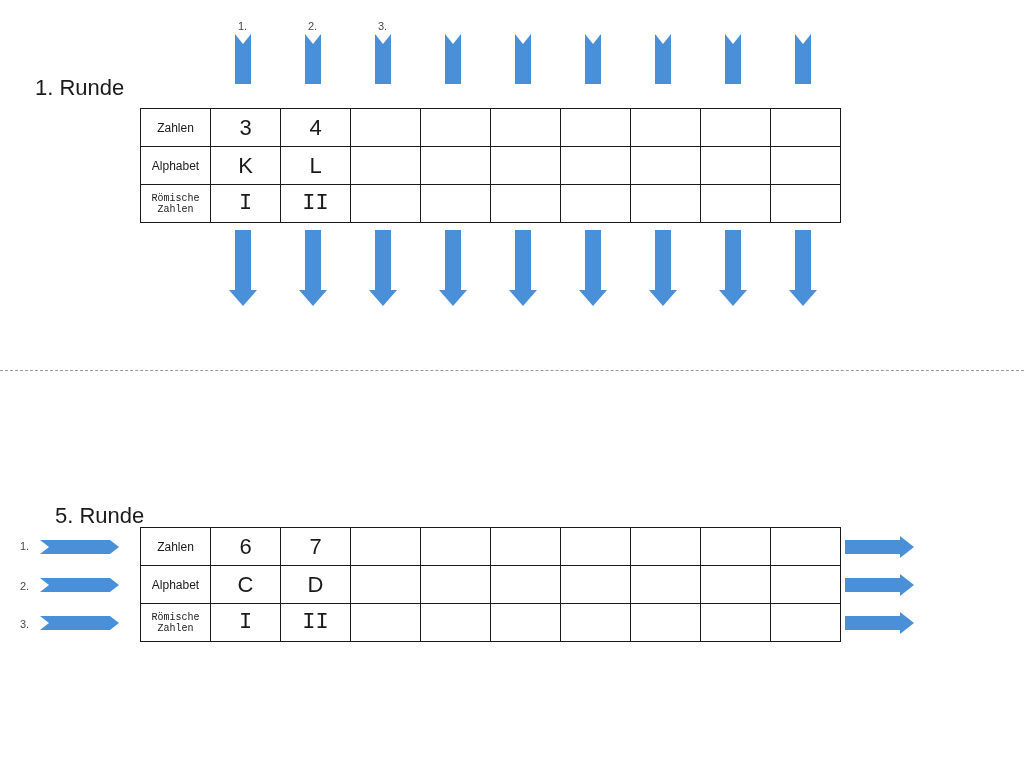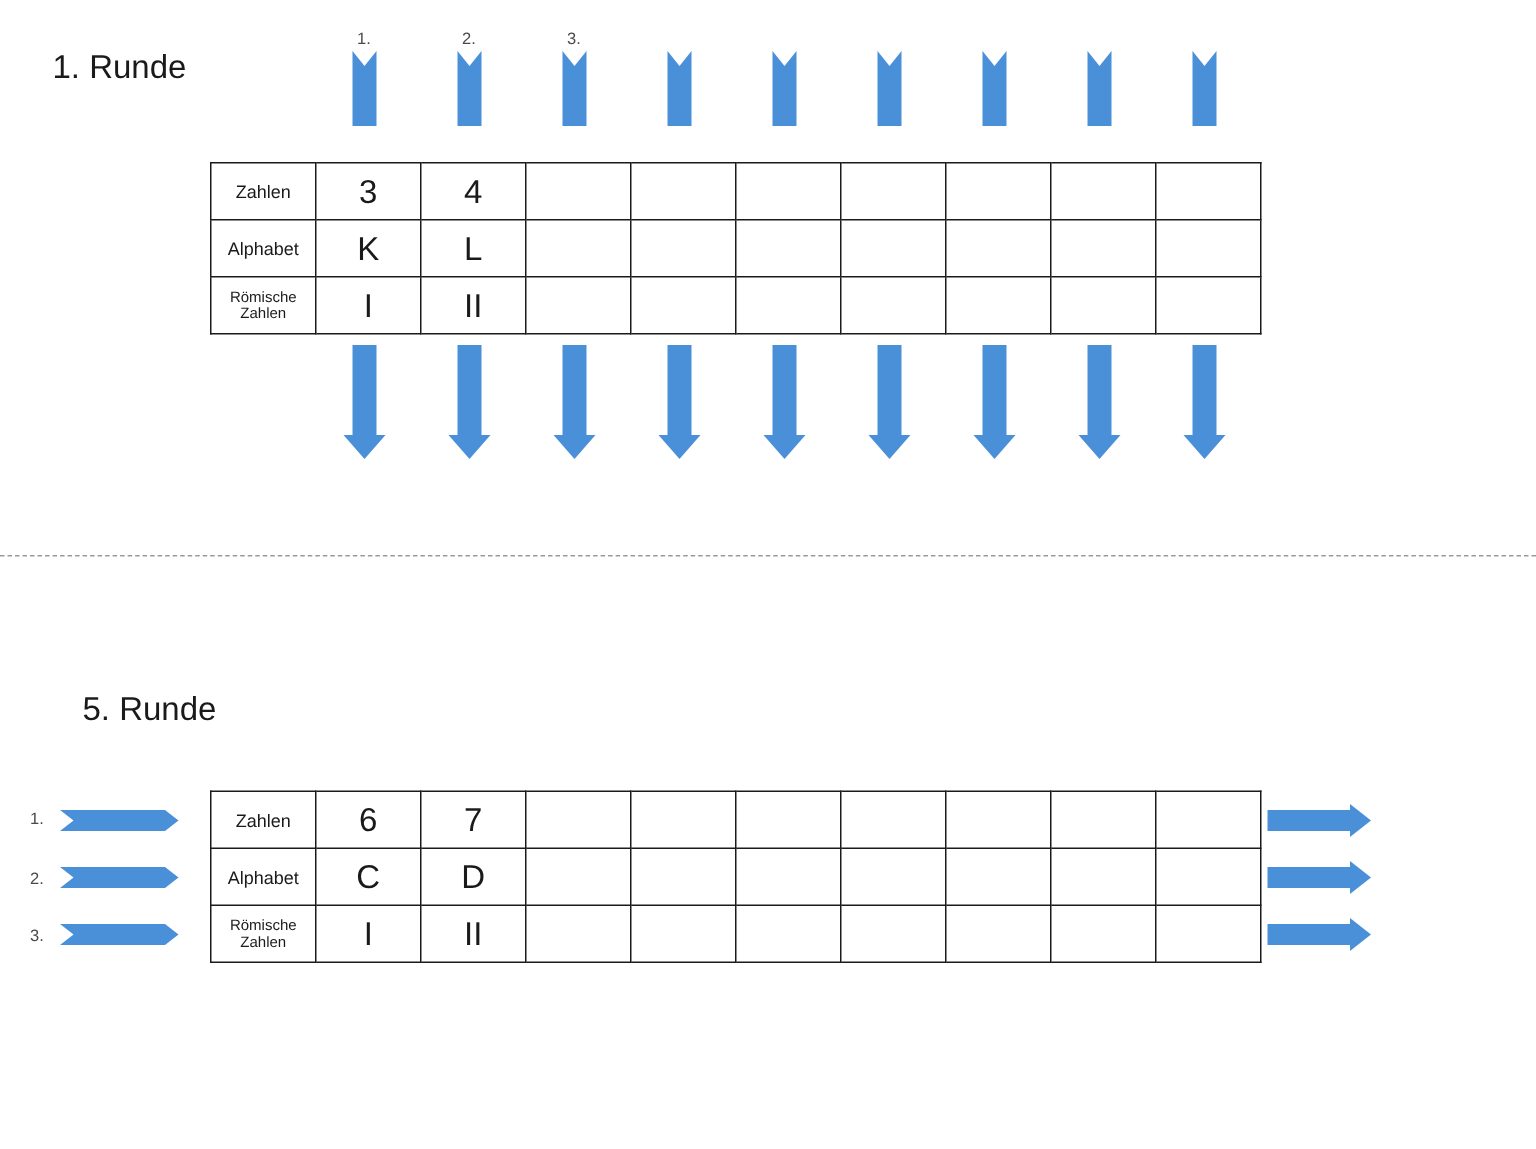--- a/index.html
+++ b/index.html
@@ -10,20 +10,21 @@
     background:#fff;
     font-family:Arial,Helvetica,sans-serif;
     color:#1a1a1a;
     position:relative;
     overflow:hidden;
   }
   .section-title{
     font-size:22px;
     font-weight:400;
     position:absolute;
+    margin-top:43px;
   }
   .divider{
     position:absolute;
     left:0;
     width:1024px;
     border-top:1px dashed #9a9a9a;
   }
   .tbl{
     position:absolute;
     border-collapse:collapse;
@@ -43,21 +44,21 @@
   .tbl td.hdr.ml{
     font-size:10px;
     line-height:1.1;
   }
   .tbl td.cell{
     font-size:22px;
     width:70px;
   }
   .row-h td{height:38px;}
   .row-h2 td{height:38px;}
-  .row-h3 td{height:38px;}
+  .row-h3 td{height:38px;font-family:Liberation Mono, monospace;}
   .num-lbl{
     position:absolute;
     font-size:11px;
     color:#4a4a4a;
   }
   
   .arrow-in-down,
   .arrow-out-down{
     position:absolute;
     width:16px;

